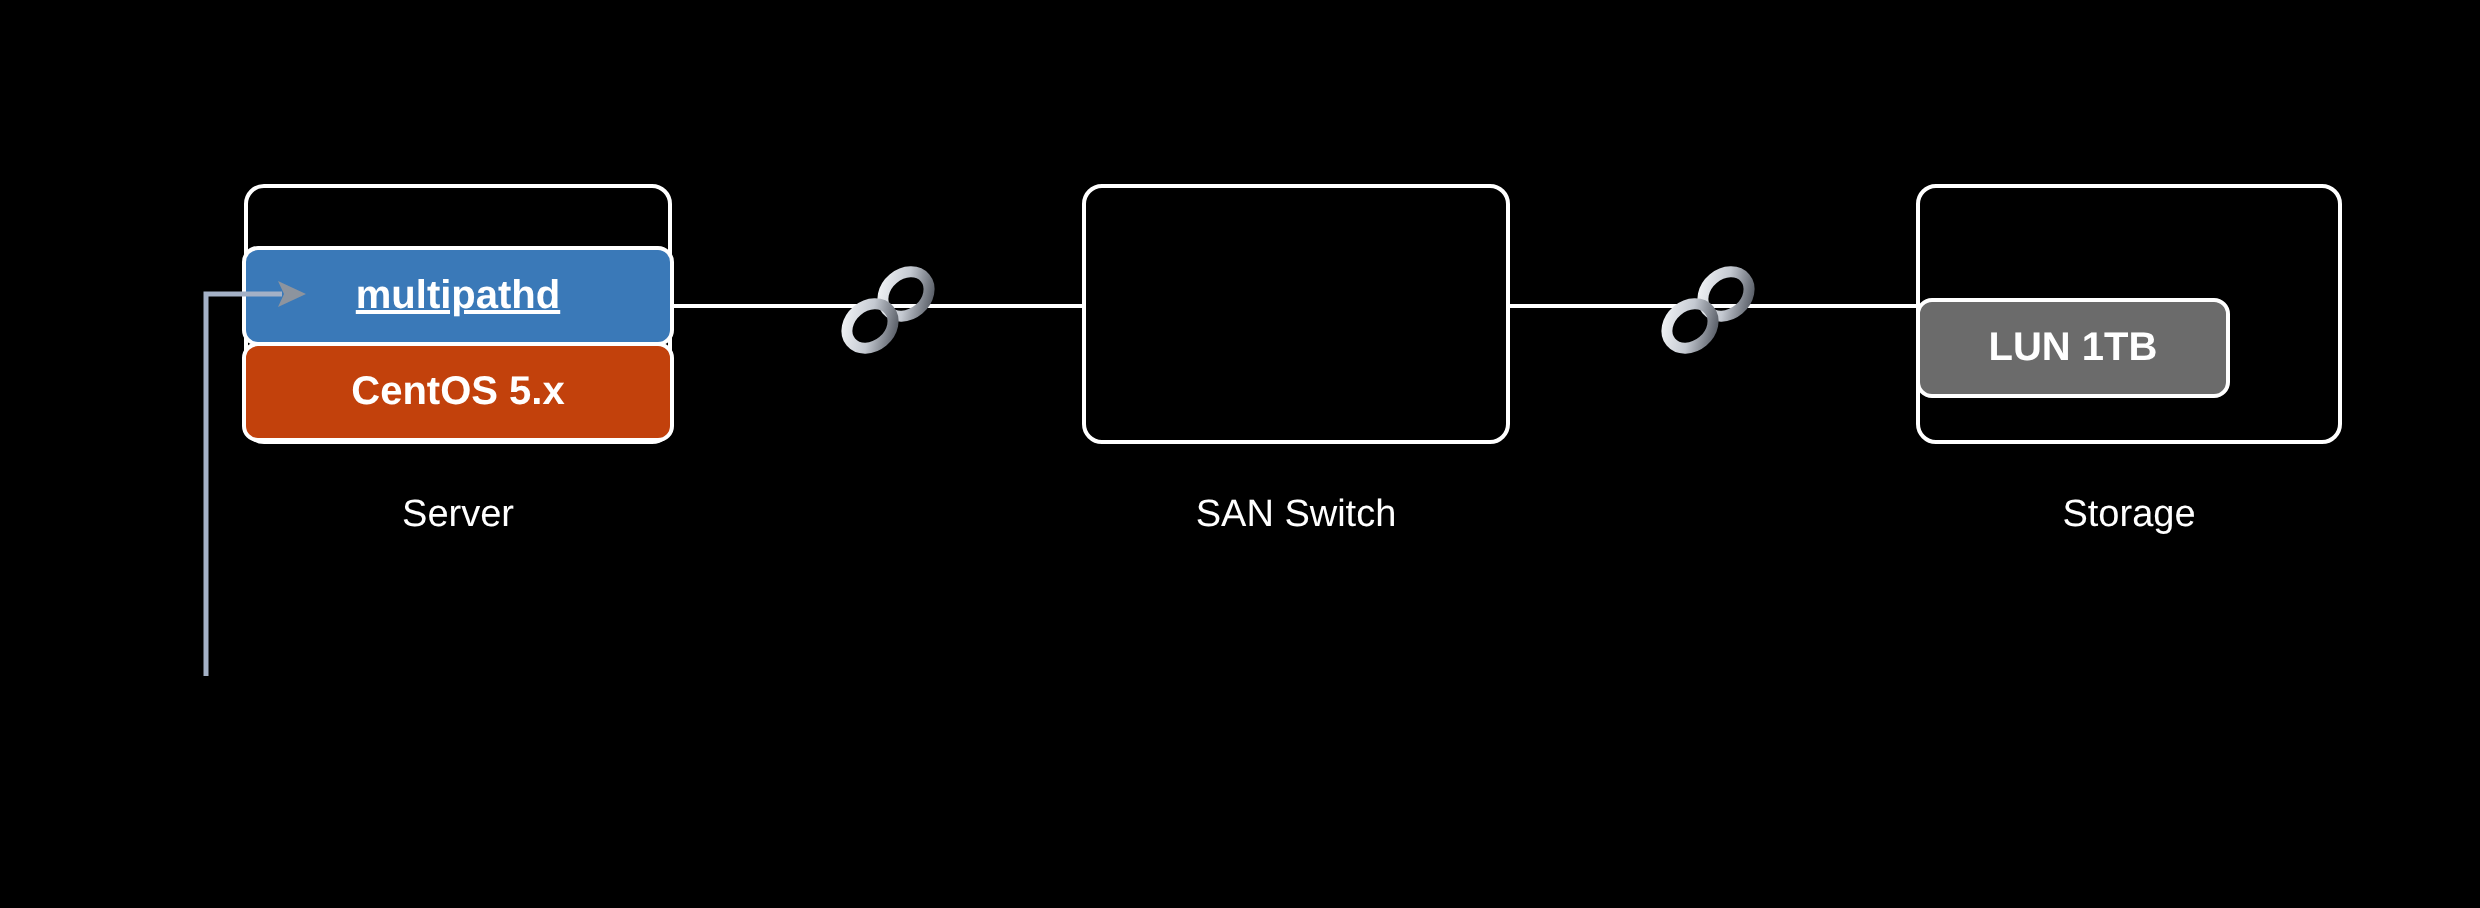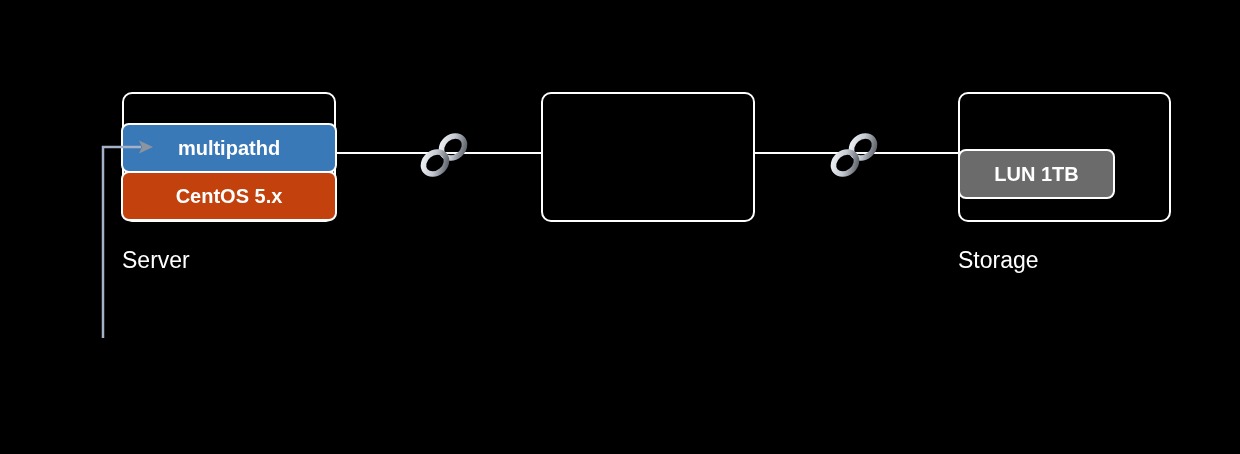--- a/index.html
+++ b/index.html
@@ -34,30 +34,31 @@
     border: 2px solid #ffffff;
     border-radius: 8px;
     color: #ffffff;
     font-weight: bold;
     font-size: 20px;
     display: flex;
     align-items: center;
     justify-content: center;
     z-index: 3;
   }
-  #multipathd-bar { left: 121px; top: 123px; width: 216px; height: 50px; background: #3a79b8; }
+  #multipathd-bar { left: 121px; top: 123px; width: 216px; height: 50px; background: #3a79b8; text-decoration: underline; }
   #centos-bar     { left: 121px; top: 171px; width: 216px; height: 50px; background: #c2410c; }
   #zoning-box     { left: 540px; top: 131px; width: 216px; height: 52px; background: #000000; }
   #lun-box        { left: 958px; top: 149px; width: 157px; height: 50px; background: #6b6b6b; }
 
   
   .node-title {
     position: absolute;
     color: #ffffff;
-    font-size: 23px;
+    font-size: 19px;
+    text-align: center;
     z-index: 2;
   }
   #server-title  { left: 122px; top: 247px; width: 214px; }
   #san-title     { left: 541px; top: 247px; width: 214px; }
   #storage-title { left: 958px; top: 247px; width: 213px; }
 
   
   .connector-line {
     position: absolute;
     height: 2px;
@@ -110,20 +111,21 @@
   <div class="node-box" id="server-box"></div>
   <div class="sub-bar" id="multipathd-bar">
     <span>multipathd</span>
   </div>
   <div class="sub-bar" id="centos-bar">
     <span>CentOS 5.x</span>
   </div>
   <div class="node-title" id="server-title">Server</div>
 
   <div class="node-box" id="san-box"></div>
+  <div class="node-title" id="san-title">SAN Switch</div>
 
   <div class="node-box" id="storage-box"></div>
   <div class="sub-bar" id="lun-box">
     <span>LUN 1TB</span>
   </div>
   <div class="node-title" id="storage-title">Storage</div>
 
   <svg class="link-icon" id="link-icon-1" viewBox="0 0 54 46" aria-hidden="true">
     <defs>
       <linearGradient id="metal1" x1="0" y1="0" x2="1" y2="1">

